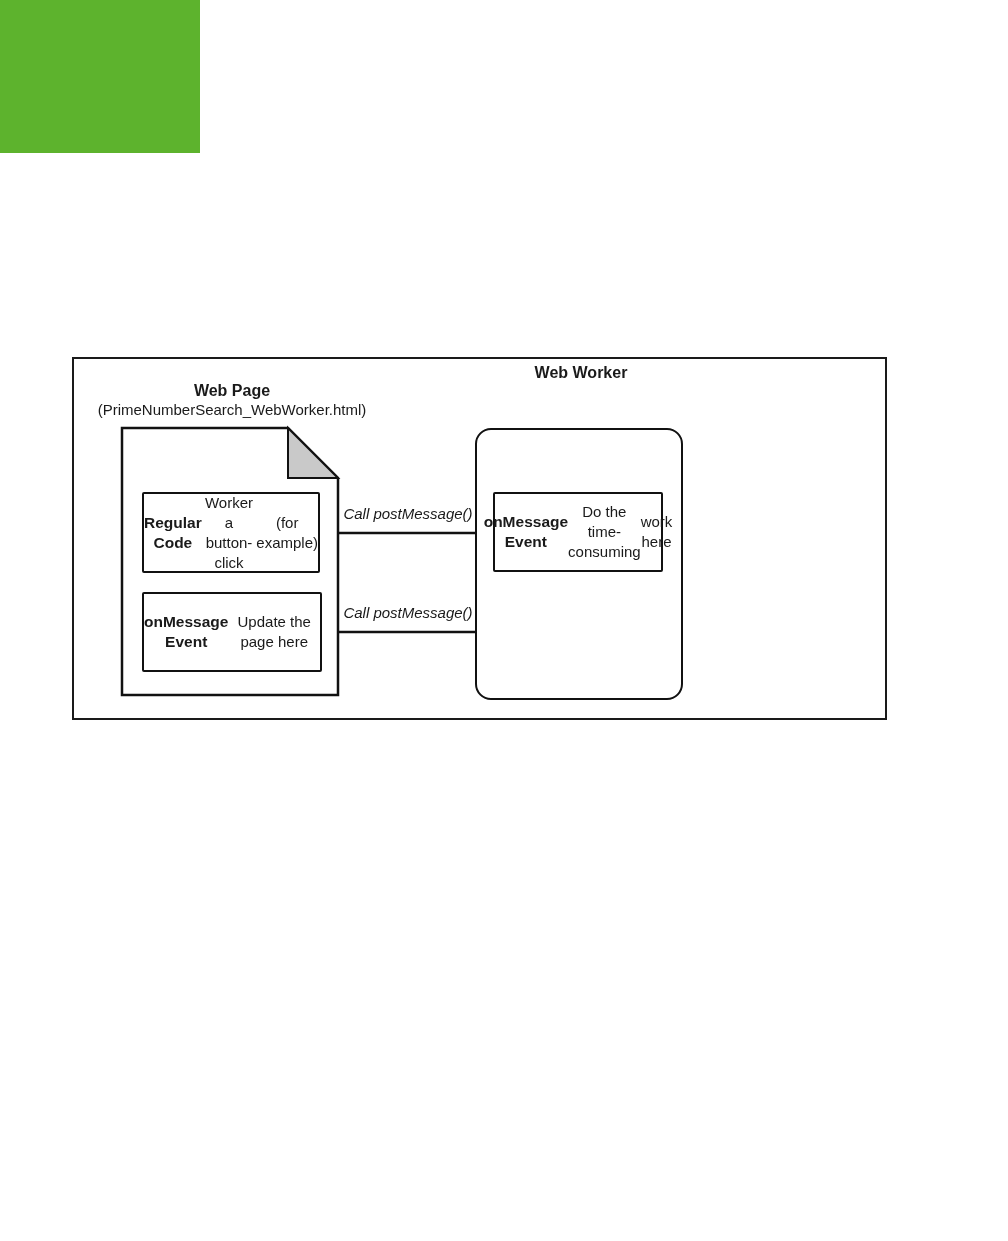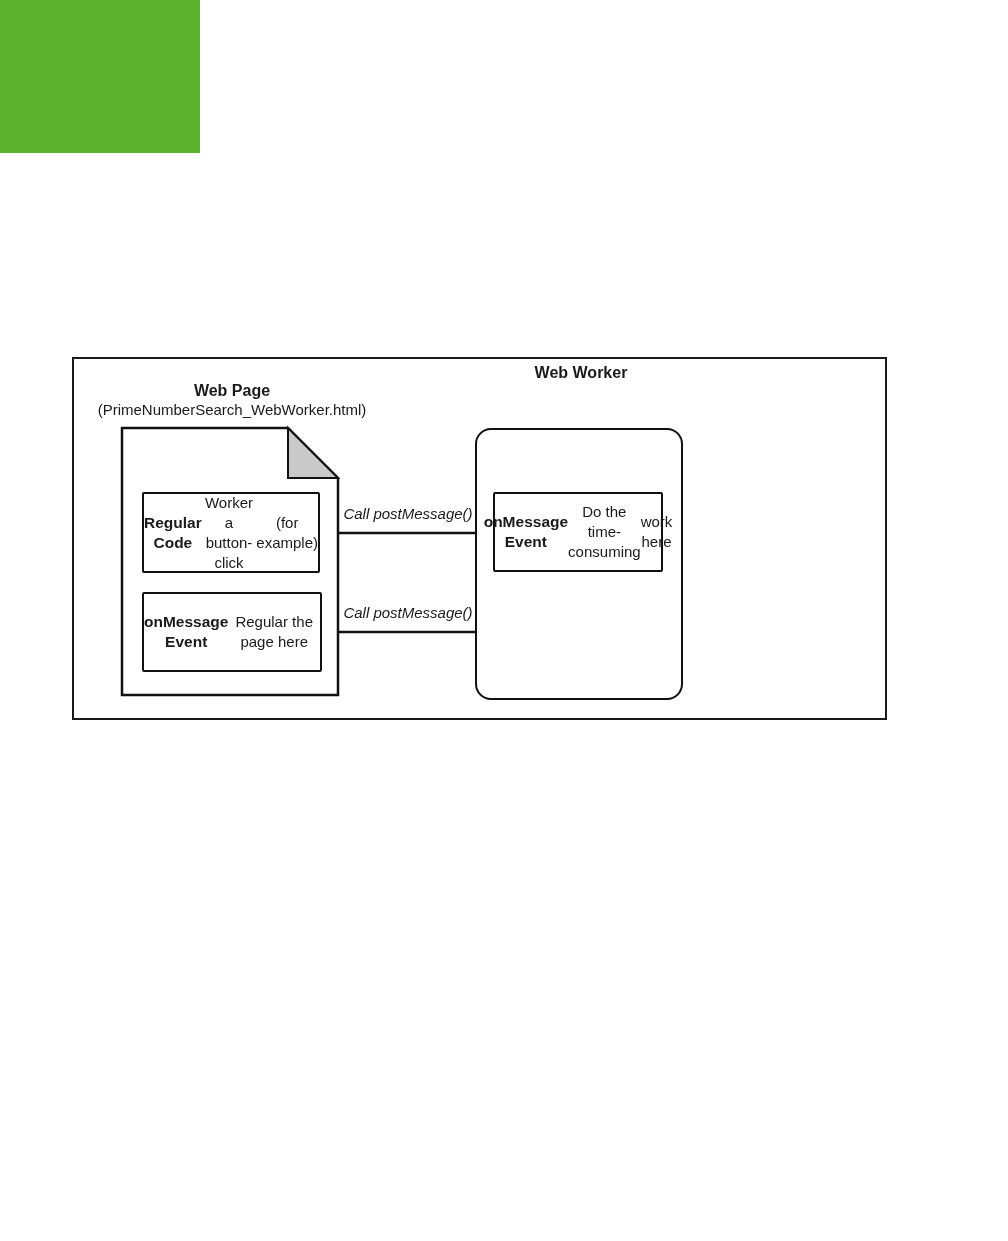--- a/index.html
+++ b/index.html
@@ -128,21 +128,21 @@
     <div class="worker-container"></div>
 
     <div class="dbox box-regular-code">
       <div class="t">Regular Code</div>
       <div>Worker a button-click</div>
       <div>(for example)</div>
     </div>
 
     <div class="dbox box-page-onmsg">
       <div class="t">onMessage Event</div>
-      <div>Regular the page here</div>
+      <div>Update the page here</div>
     </div>
 
     <div class="dbox box-worker-onmsg">
       <div class="t">onMessage Event</div>
       <div>Do the time-consuming</div>
       <div>work here</div>
     </div>
 
     <div class="arrow-label top">Call postMessage()</div>
     <div class="arrow-label bottom">Call postMessage()</div>

